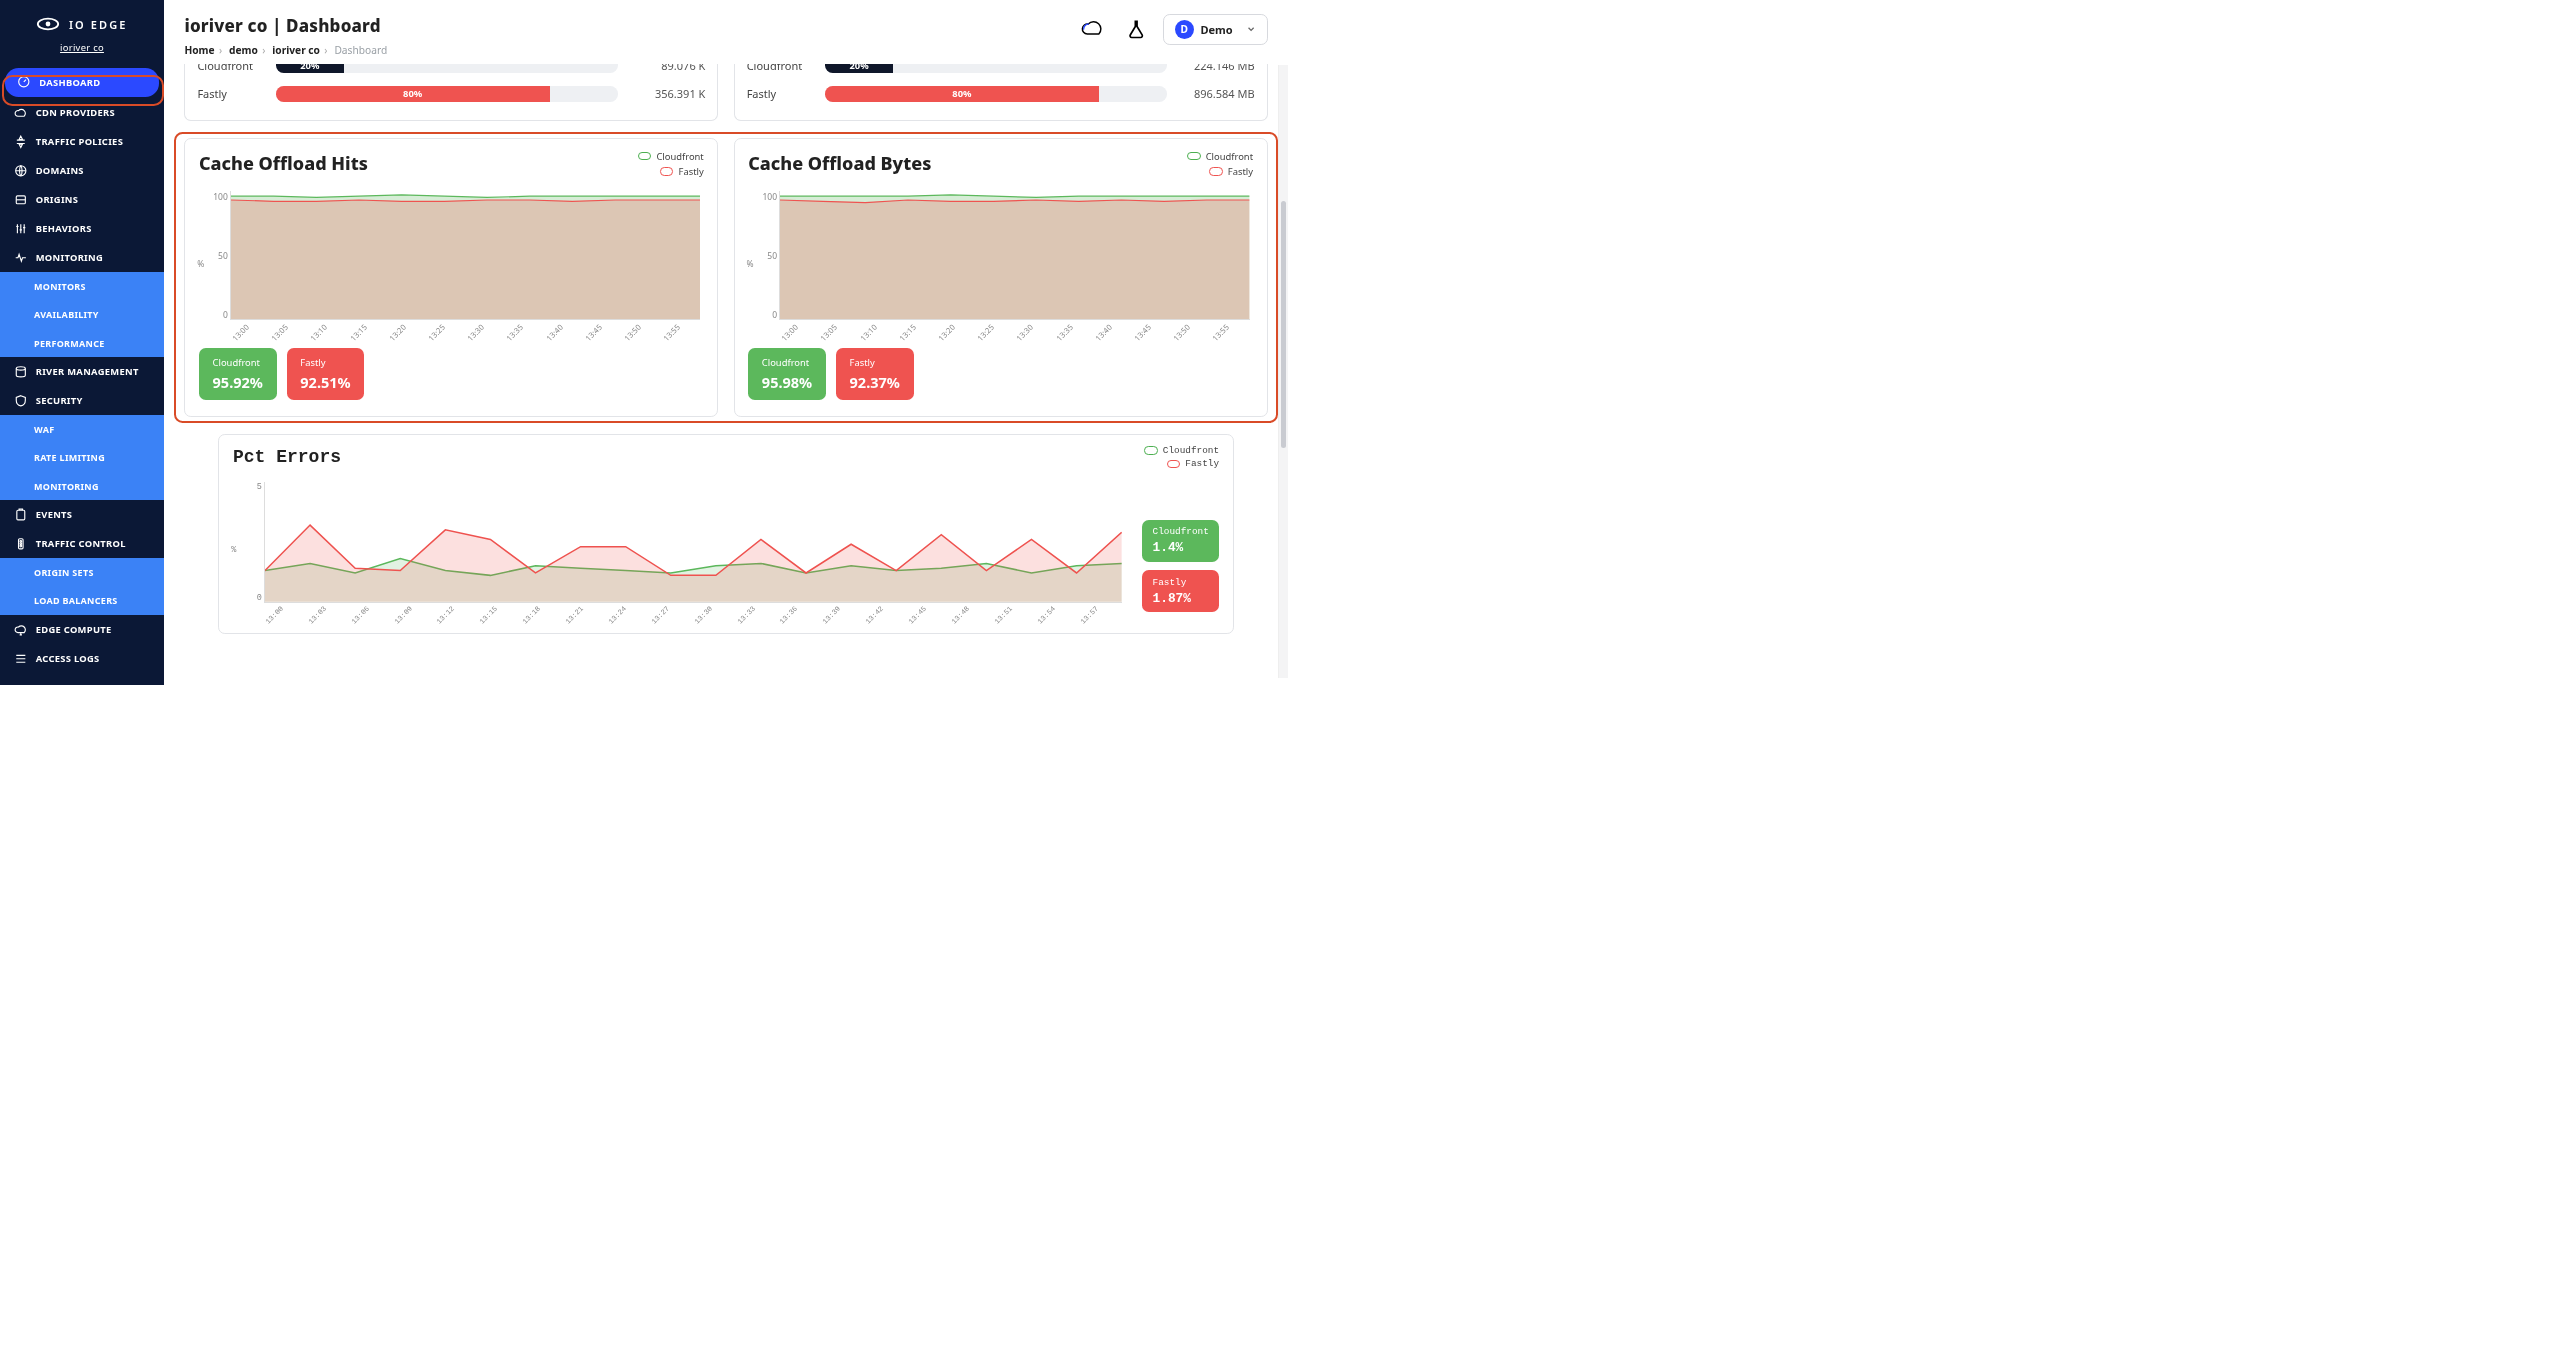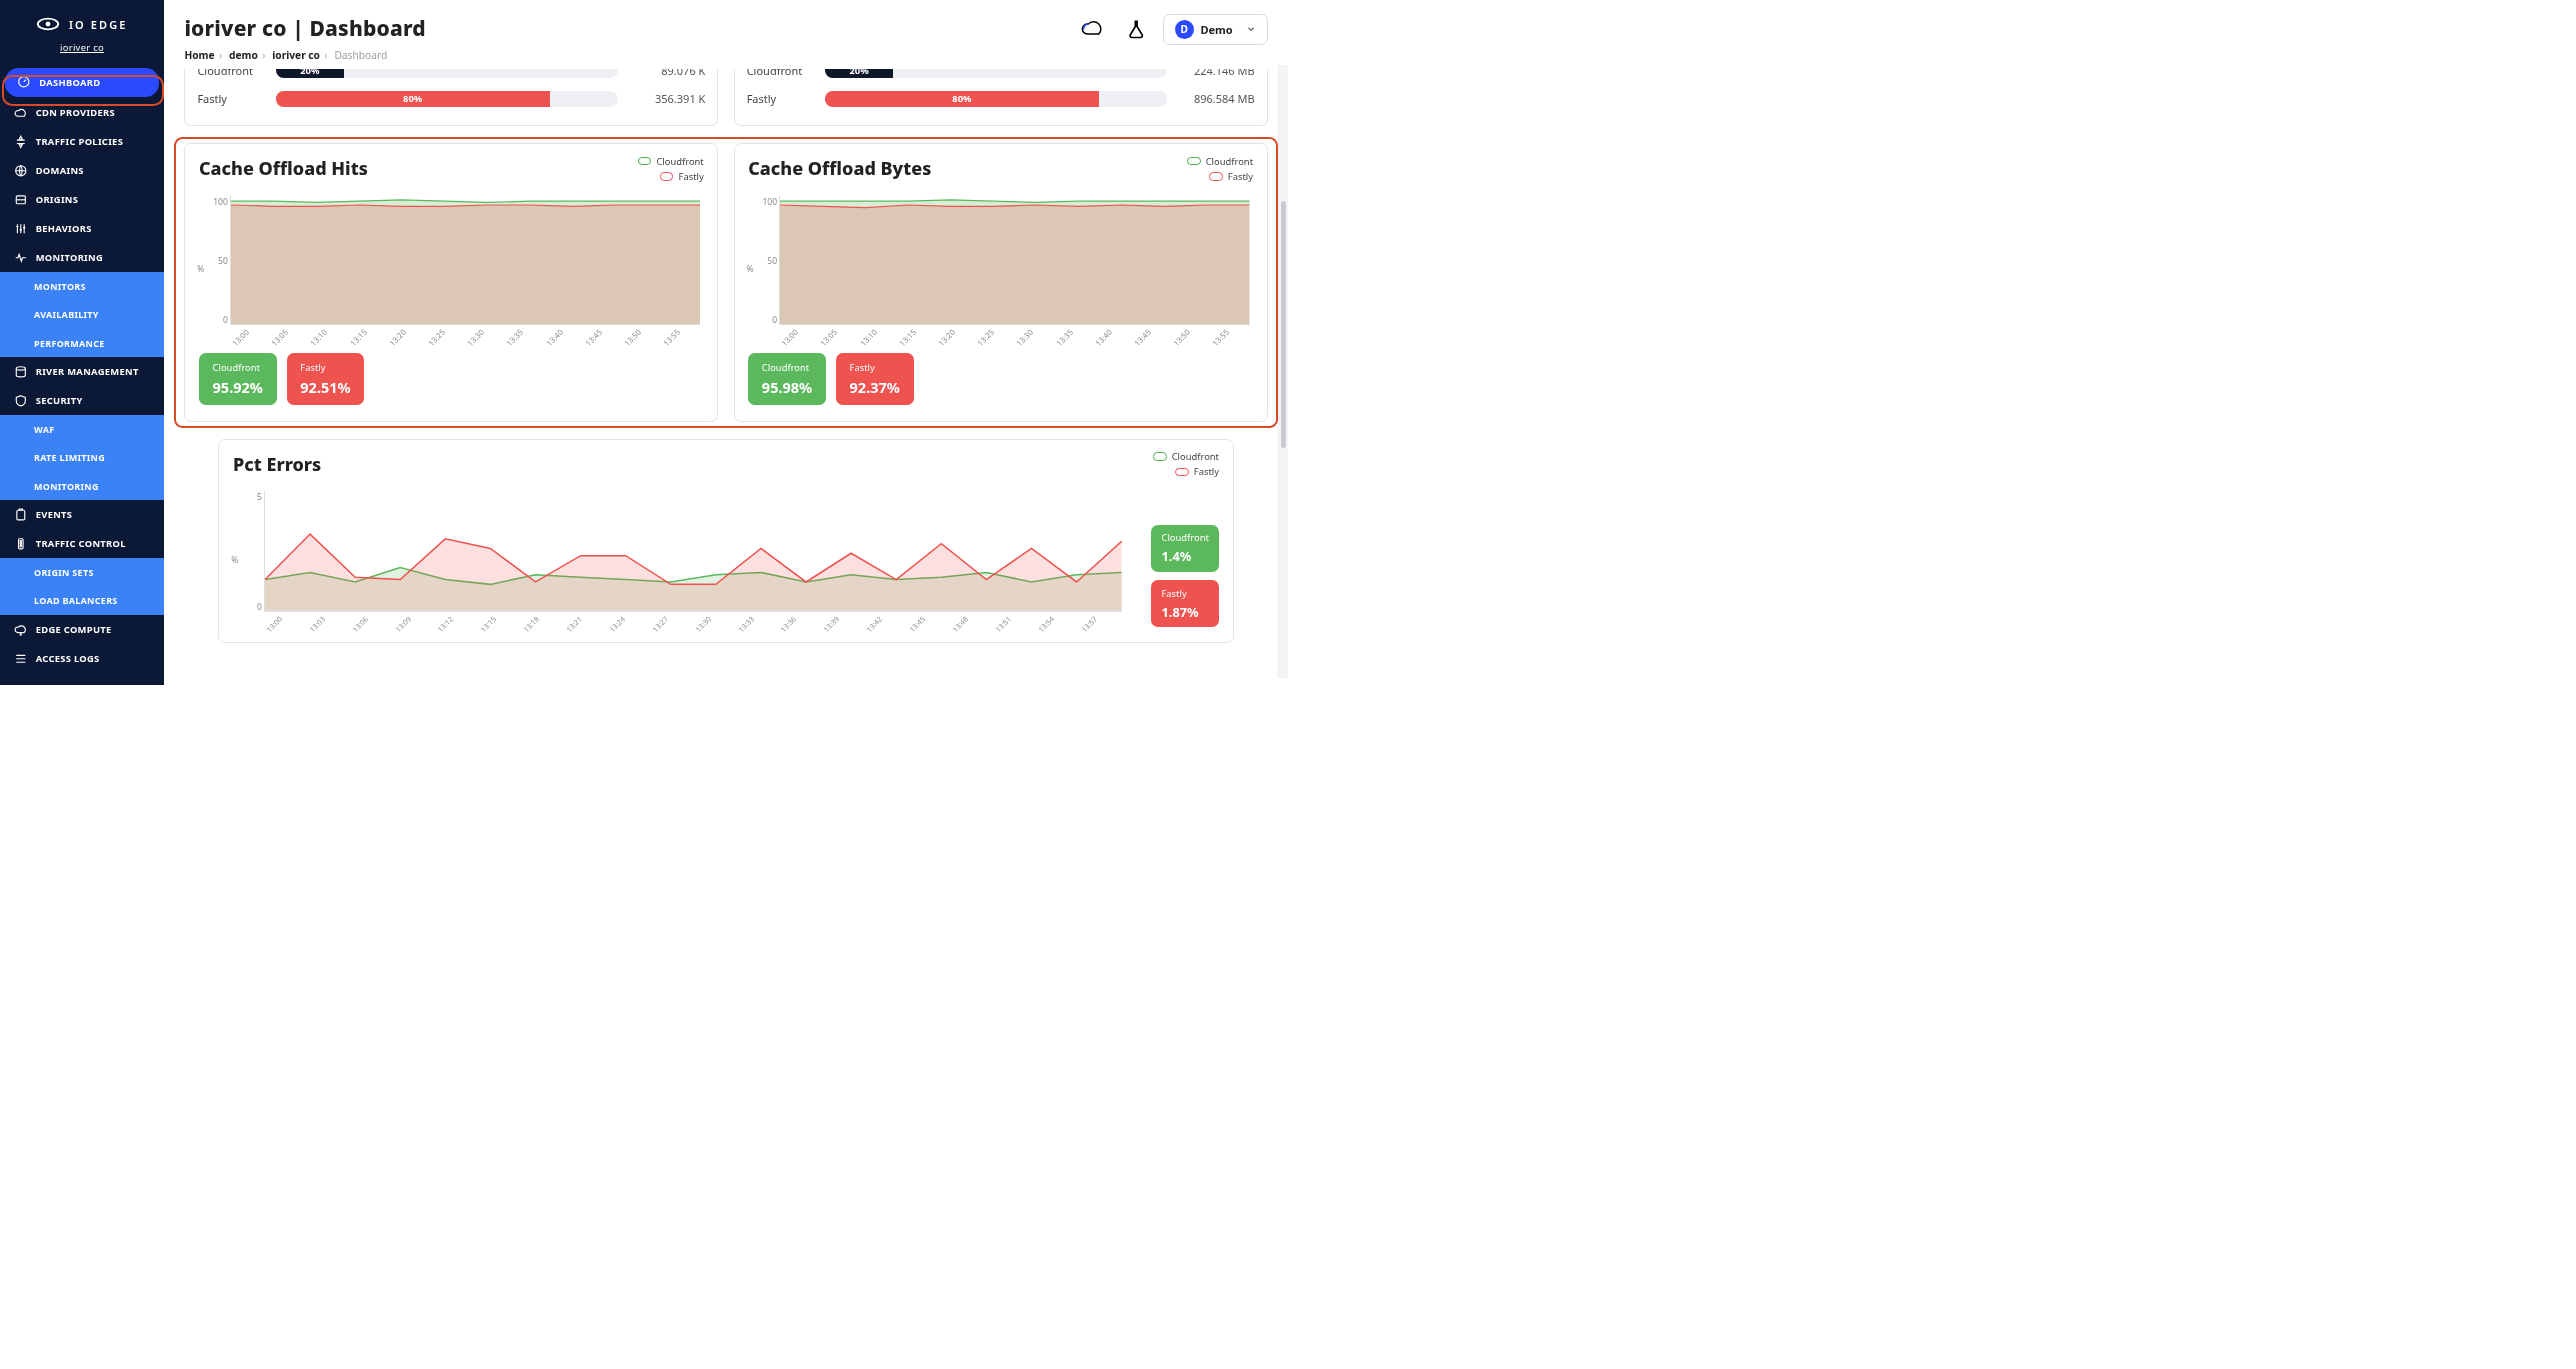--- a/index.html
+++ b/index.html
@@ -19,21 +19,21 @@
   .menu-item.active { background:#2b49ff; border-radius:13.6px; margin:1.7px 5.1px; padding:7.7px 12px; }
   .menu-group { background:#09142c; }
   .icon { width:13.6px; height:13.6px; flex:none; }
   .menu-item svg { stroke:#fff; }
 
   .active-highlight { position:absolute; left:1.7px; top:75px; width:162px; height:31px; border:2.6px solid #d94b27; border-radius:10.2px; pointer-events:none; }
 
   
   .main { flex:1; display:flex; flex-direction:column; overflow:hidden; }
   .header { display:flex; align-items:flex-start; justify-content:space-between; padding:13.6px 20.4px 6.8px 20.4px; }
-  .header-left h1 { font-size:21px; font-weight:800; letter-spacing:0.2px; }
+  .header-left h1 { font-size:17px; font-weight:800; letter-spacing:0.2px; }
   .crumbs { margin-top:6.8px; font-size:10.2px; color:#333; }
   .crumbs .sep { margin:0 4.3px; color:#aaa; }
   .crumbs .last { color:#9aa0a6; }
   .crumbs a { color:#222; text-decoration:none; font-weight:700; }
   .header-right { display:flex; align-items:center; gap:17px; }
   .acct { border:0.9px solid #d7d9de; border-radius:6.8px; padding:5.1px 10.2px; display:flex; align-items:center; gap:6.8px; cursor:pointer; }
   .acct .avatar { width:19px; height:19px; border-radius:50%; background:#2b49ff; color:#fff; display:flex; align-items:center; justify-content:center; font-size:10.2px; font-weight:700; }
   .acct .who { font-weight:700; font-size:11px; }
   .chev { margin-left:6.8px; }
 
@@ -399,21 +399,21 @@
                 </div>
               <div class="summ red">
                   <div class="lbl">Fastly</div>
                   <div class="val">92.37%</div>
                 </div>
             </div>
           </div>
         </div>
       </div>
 
-      <div class="card pct-card" style="margin:0 34px;">
+      <div class="card pct-card" style="margin:0 34px;font-family:Liberation Mono, monospace;">
         <div class="card-title">Pct Errors</div>
         <div class="legend">
           <div class="legend-row">
               <span class="pill"></span>
               <span>Cloudfront</span>
             </div>
           <div class="legend-row">
               <span class="pill red"></span>
               <span>Fastly</span>
             </div>

